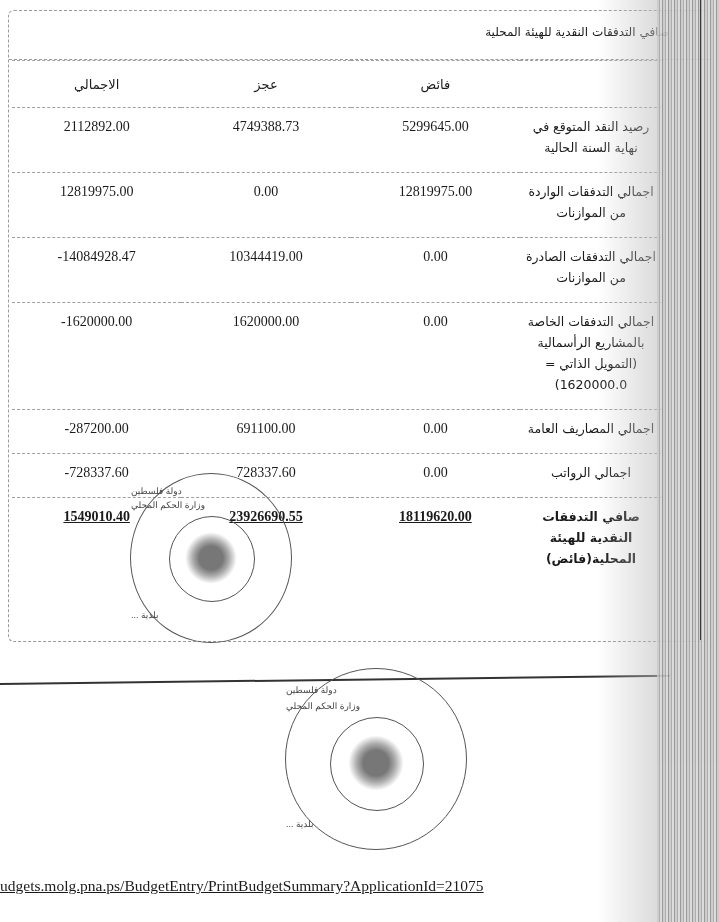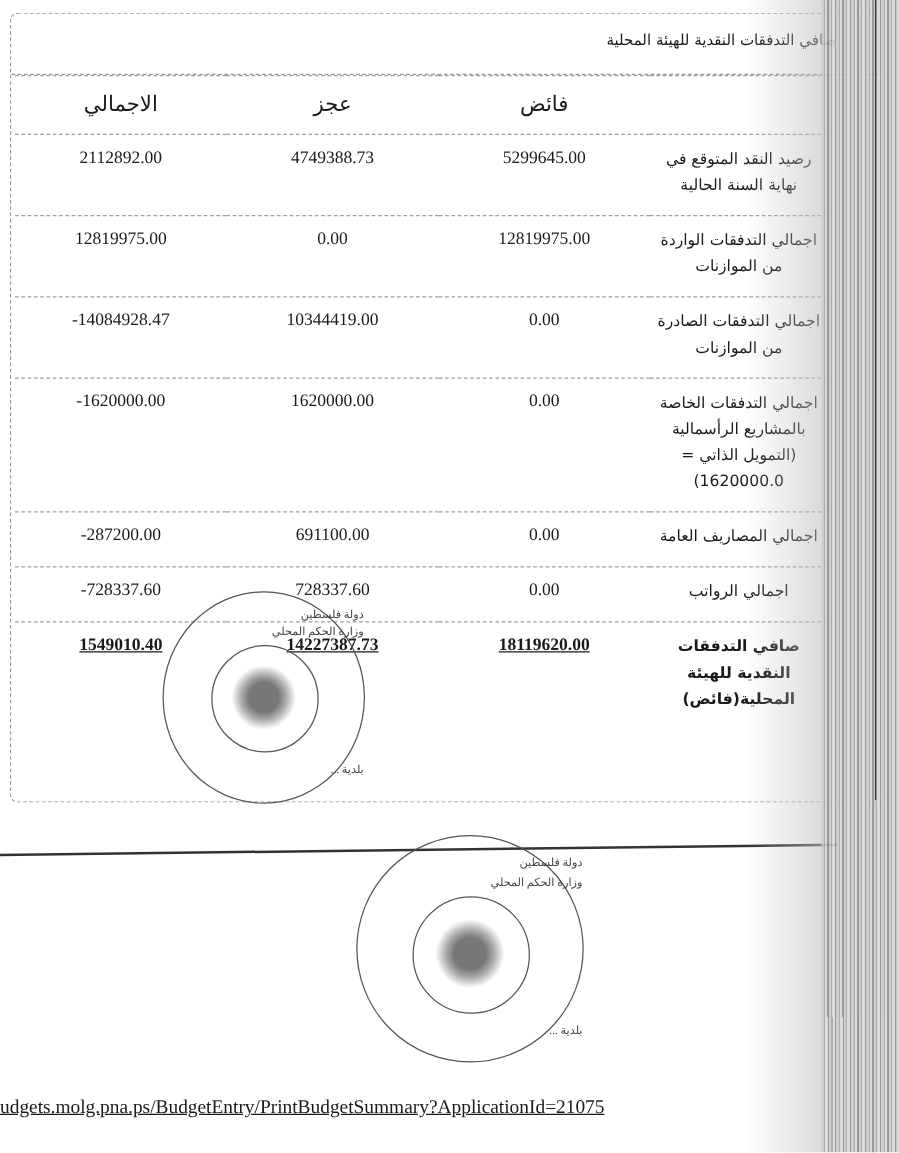--- a/index.html
+++ b/index.html
@@ -24,21 +24,21 @@
     }
     table.summary {
       position: absolute; left: 12px; top: 60px; width: 650px;
       border-collapse: collapse; direction: rtl;
     }
     table.summary th, table.summary td {
       border-top: 1px dashed #a0a0a0; vertical-align: top;
     }
     table.summary th {
       font-family: "DejaVu Sans", sans-serif; font-weight: normal;
-      font-size: 17px; height: 44px; vertical-align: middle; text-align: center;
+      font-size: 13px; height: 44px; vertical-align: middle; text-align: center;
     }
     table.summary td.label {
       width: 140px; text-align: center;
       font-family: "DejaVu Sans", sans-serif; font-size: 12.5px; line-height: 21px;
       padding: 8px 0 14px 0; direction: rtl;
     }
     table.summary td.num {
       width: 165px; text-align: center; font-size: 14px; padding-top: 11px;
     }
     tr.total td.num { font-weight: bold; text-decoration: underline; }
@@ -61,22 +61,22 @@
     }
     .stamp {
       position: absolute; border: 1.5px solid #555; border-radius: 50%;
     }
     .stamp .inner { position: absolute; border: 1.3px solid #555; border-radius: 50%; }
     .stamp .core {
       position: absolute; border-radius: 50%;
       background: radial-gradient(circle, #777 0 30%, #aaa 45%, transparent 65%);
     }
     .stamp .txt {
-      position: absolute; left: 0; right: 0; text-align: right;
-      font-family: Liberation Serif, serif; font-size: 9px; color: #444; direction: rtl;
+      position: absolute; left: 0; right: 0; text-align: left;
+      font-family: Liberation Sans, sans-serif; font-size: 9px; color: #444; direction: rtl;
     }
     .stamp1 { left: 130px; top: 473px; width: 160px; height: 168px; }
     .stamp2 { left: 285px; top: 668px; width: 180px; height: 180px; }
     .footer-url {
       position: absolute; left: 0; top: 877px; font-size: 15.5px; white-space: nowrap; text-decoration: underline;
     }
   </style>
 </head>
 <body>
 
@@ -128,21 +128,21 @@
     </tr>
     <tr>
       <td class="label">اجمالي الرواتب</td>
       <td class="num">0.00</td>
       <td class="num">728337.60</td>
       <td class="num">728337.60-</td>
     </tr>
     <tr class="total">
       <td class="label">صافي التدفقات النقدية للهيئة المحلية(فائض)</td>
       <td class="num">18119620.00</td>
-      <td class="num">14227387.73</td>
+      <td class="num">23926690.55</td>
       <td class="num">1549010.40</td>
     </tr>
   </tbody>
 </table>
 
 <div class="stamp stamp1">
   <div class="txt" style="top:12px;">دولة فلسطين</div>
   <div class="txt" style="top:26px;">وزارة الحكم المحلي</div>
   <div class="inner" style="left:38px; top:42px; width:84px; height:84px;"></div>
   <div class="core" style="left:52px; top:56px; width:56px; height:56px;"></div>

